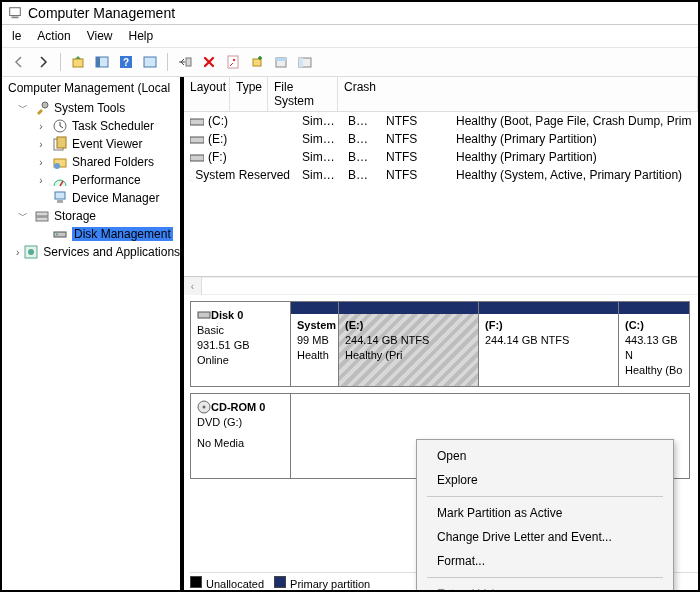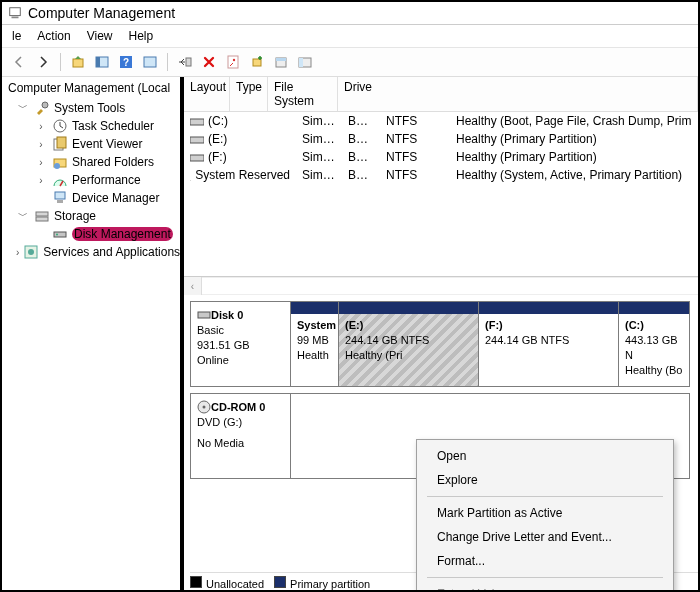--- a/index.html
+++ b/index.html
@@ -14,21 +14,21 @@
   .tool-btn { width: 22px; height: 22px; display: flex; align-items: center; justify-content: center; border: 1px solid transparent; border-radius: 2px; }
   .tool-sep { width: 1px; height: 18px; background: #ccc; margin: 0 4px; }
   .body { display: flex; flex: 1; overflow: hidden; position: relative; }
   .tree-pane { width: 182px; border-right: 4px solid #000000; overflow: hidden; padding: 2px 0; display: flex; flex-direction: column; }
   .tree-header { padding: 2px 6px 4px 6px; white-space: nowrap; overflow: hidden; }
   .tree { flex: 1; overflow: hidden; }
   .tree-row { display: flex; align-items: center; gap: 4px; padding: 1px 4px 1px 0; height: 18px; white-space: nowrap; }
   .tree-row .expander { width: 14px; text-align: center; color: #555; font-size: 10px; cursor: default; }
   .tree-row .node-icon { width: 16px; height: 16px; flex-shrink: 0; display: flex; align-items: center; justify-content: center; }
   .tree-row .label { }
-  .tree-row.selected .label { background: #be185d; padding: 0 2px; border-radius: 7px; }
+  .tree-row.selected .label { background: #3b82f6; padding: 0 2px; }
   .indent-1 { padding-left: 14px; }
   .indent-2 { padding-left: 32px; }
   .right-pane { flex: 1; display: flex; flex-direction: column; overflow: hidden; position: relative; }
   .list { display: flex; flex-direction: column; flex: 0 0 200px; overflow: hidden; border-bottom: 1px solid #ccc; }
   .list-header { display: flex; background: #fff; border-bottom: 1px solid #ddd; }
   .list-header .col { padding: 3px 6px; border-right: 1px solid #e0e0e0; font-weight: 400; background: #fdfdfd; }
   .col-volume { width: 112px; }
   .col-layout { width: 46px; }
   .col-type { width: 38px; }
   .col-fs { width: 70px; }
@@ -261,21 +261,21 @@
         </div>
       </div>
     </div>
 
     <div class="right-pane">
       <div class="list">
         <div class="list-header">
           <div class="col col-layout">Layout</div>
           <div class="col col-type">Type</div>
           <div class="col col-fs">File System</div>
-          <div class="col col-status">Drive</div>
+          <div class="col col-status">Crash</div>
         </div>
         <div class="list-row">
           <div class="cell col-volume">
               <span class="vol-icon"><svg viewBox="0 0 14 10">
                   <rect x="0" y="2" width="14" height="6" fill="#d0d0d0" stroke="#555"></rect>
                 </svg></span>
               <span>(C:)</span>
             </div>
           <div class="cell col-layout">Simple</div>
           <div class="cell col-type">Basic</div>

